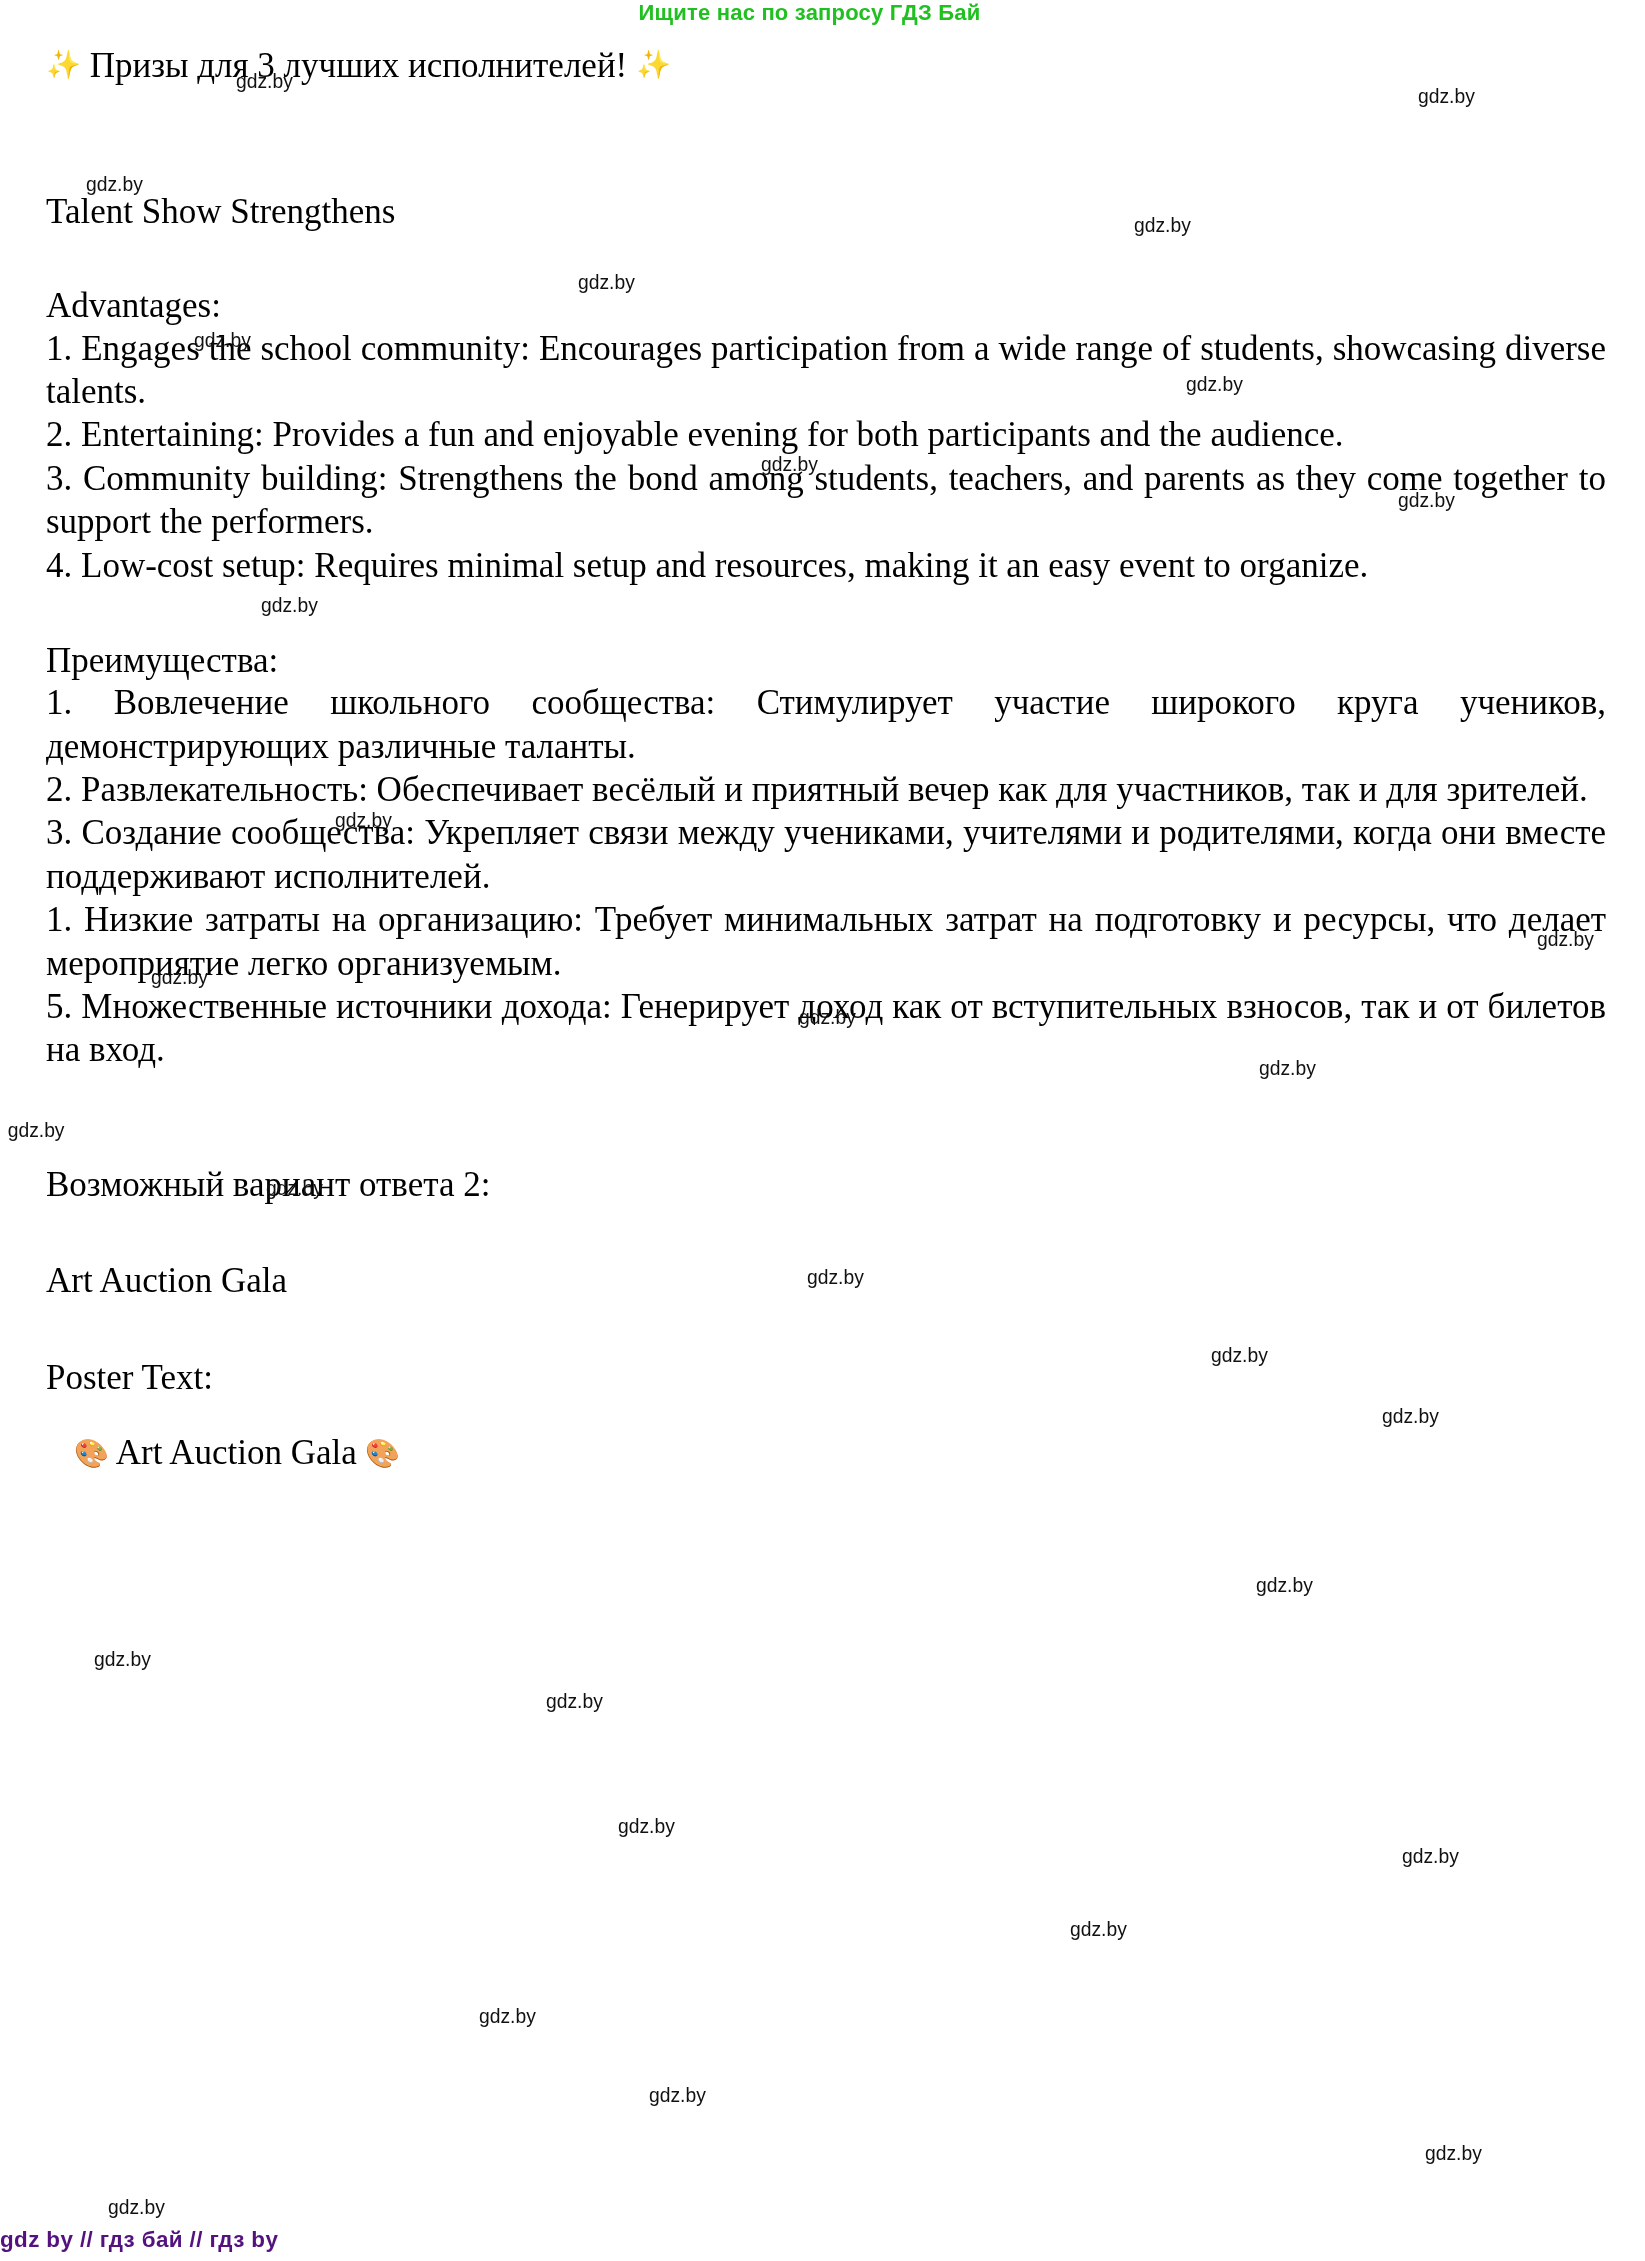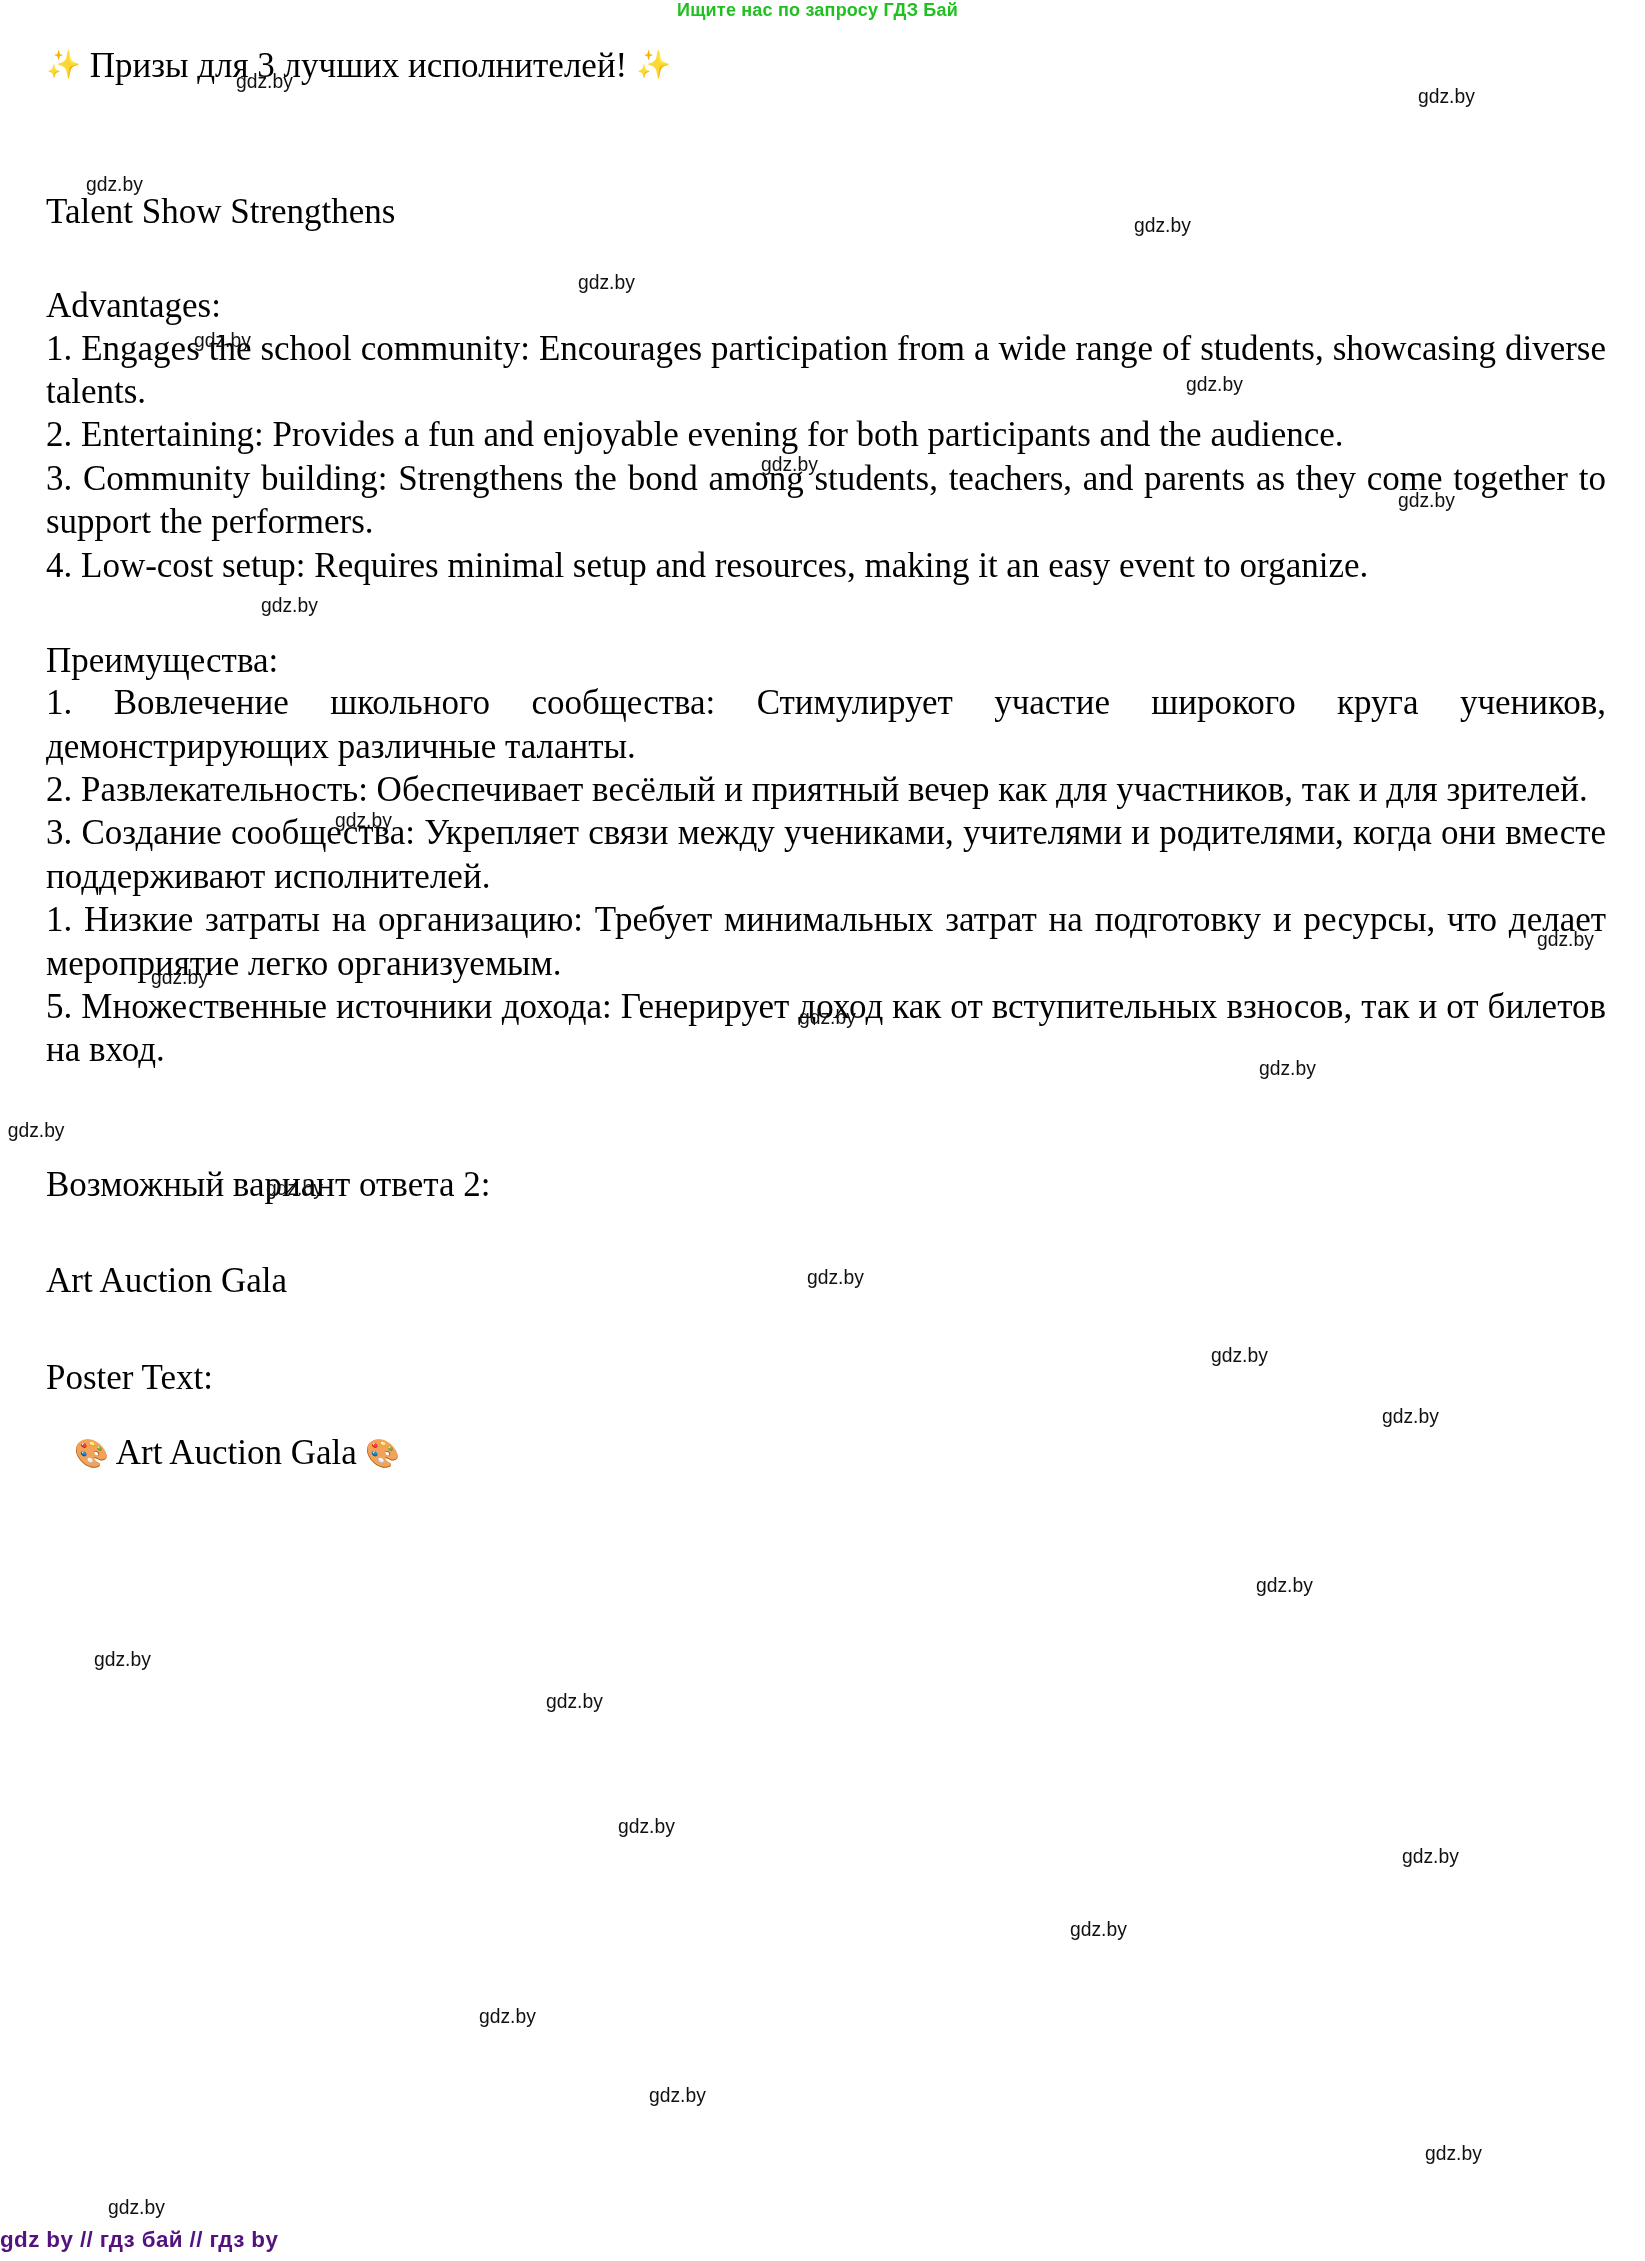--- a/index.html
+++ b/index.html
@@ -13,26 +13,26 @@
     position: relative;
     overflow: hidden;
     font-family: "Liberation Serif", serif;
     color: #000000;
   }
 
   
   .top-banner {
     position: absolute;
     top: 0px;
-    left: 8px;
+    left: 0;
     width: 1619px;
     text-align: center;
     font-family: "Liberation Sans", sans-serif;
     font-weight: bold;
-    font-size: 18px;
+    font-size: 22px;
     color: #20c020;
     letter-spacing: 0.2px;
   }
 
   
   .doc {
     position: absolute;
     top: 48px;
     left: 46px;
     width: 1560px;

